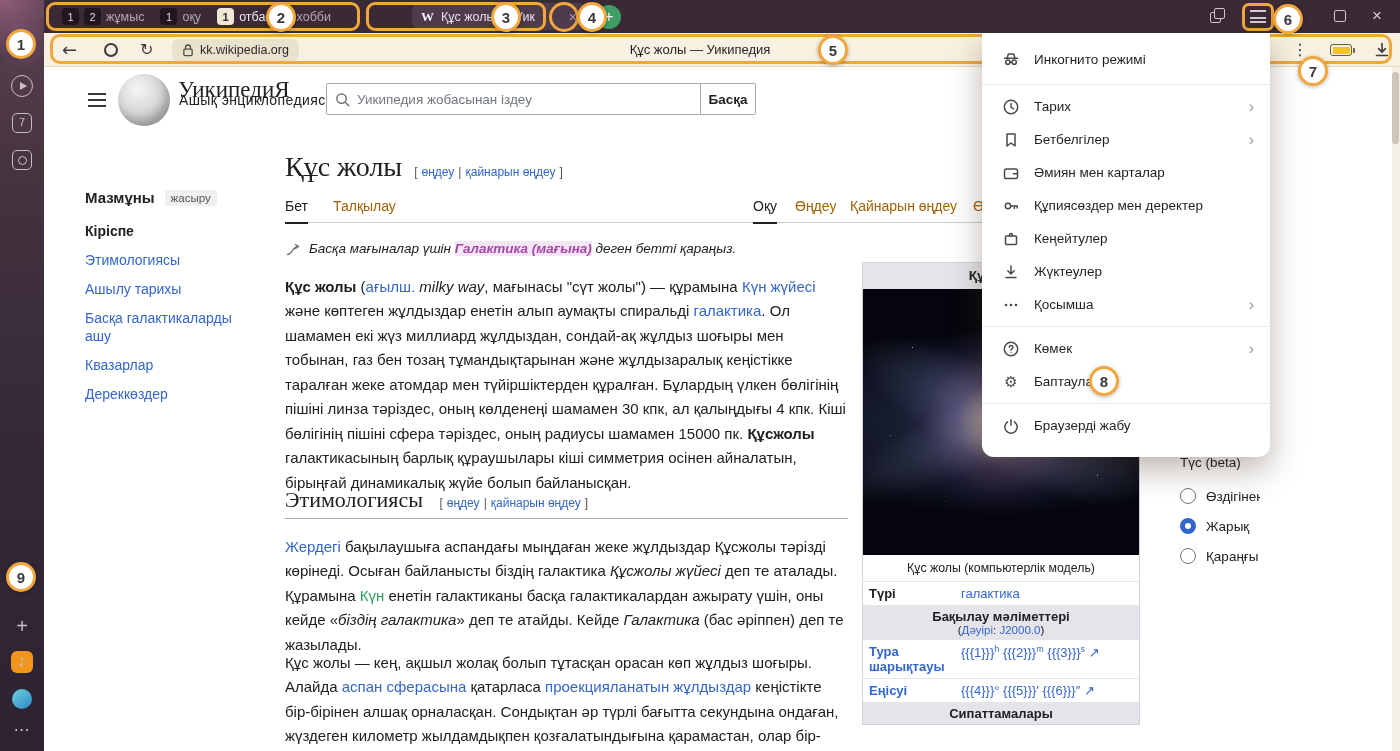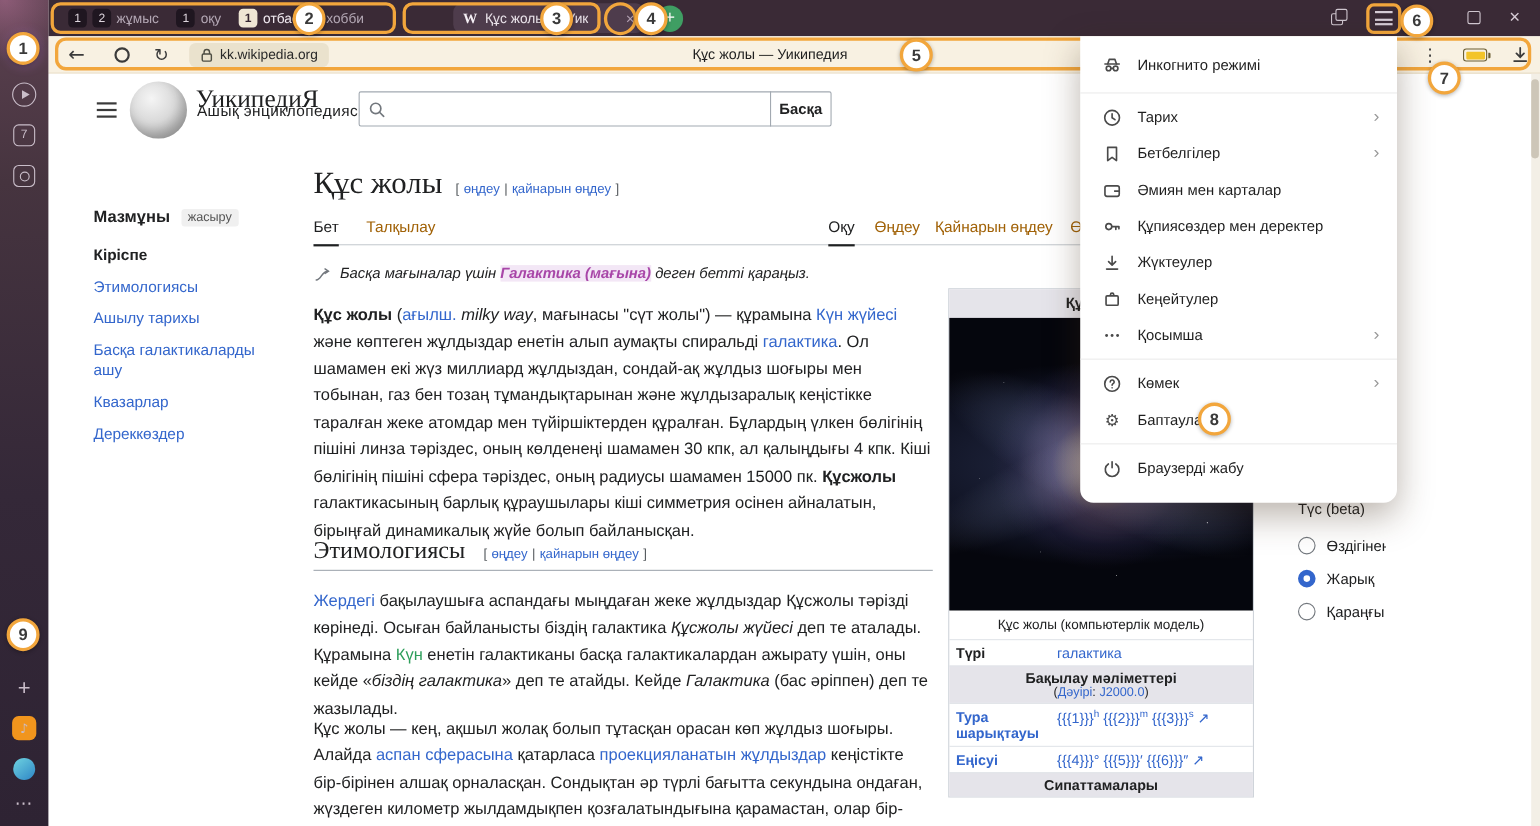--- a/index.html
+++ b/index.html
@@ -243,20 +243,21 @@
       </div>
     <div class="wlogo"></div>
     <div class="wordmark">УикипедиЯ</div>
     <div class="tagline">Ашық энциклопедиясы</div>
     <div class="search">
       <div class="sinput">
         <svg width="15" height="15" viewBox="0 0 16 16" fill="none" stroke="#72777d" stroke-width="1.6" stroke-linecap="round">
           <circle cx="7" cy="7" r="5"></circle>
             <path d="m10.7 10.7 4 4"></path>
         </svg>
+        <input type="text" placeholder="Уикипедия жобасынан іздеу" style="">
       </div>
       <button class="sbtn">Басқа</button>
     </div>
     <span class="hr-frag" style="left:1228px">у</span>
     <span class="hr-frag" style="left:1244px">Кіру</span>
     <span class="hr-more">⋯</span>
 
     <nav class="toc">
       <div class="tochead">
         <span class="toctitle">Мазмұны</span>
@@ -395,34 +396,34 @@
       <span class="mic">
         <svg width="18" height="18" viewBox="0 0 18 18" fill="none" stroke="#4a4a4a" stroke-width="1.5" stroke-linecap="round">
           <circle cx="6" cy="9" r="2.7"></circle>
             <path d="M8.7 9h6.5M12.4 9v2.6M15.2 9v2"></path>
         </svg>
       </span>
       <span class="mlb">Құпиясөздер мен деректер</span>
     </div>
     <div class="mi">
       <span class="mic">
-        <svg width="18" height="18" viewBox="0 0 18 18" fill="none" stroke="#4a4a4a" stroke-width="1.5" stroke-linecap="round" stroke-linejoin="round">
-          <path d="M9 3v8M5.8 7.8 9 11l3.2-3.2M4 14.6h10"></path>
-        </svg>
-      </span>
-      <span class="mlb">Жүктеулер</span>
-    </div>
-    <div class="mi">
-      <span class="mic">
         <svg width="18" height="18" viewBox="0 0 18 18" fill="none" stroke="#4a4a4a" stroke-width="1.5" stroke-linejoin="round">
           <rect x="3.5" y="6" width="11" height="8.5" rx="1"></rect>
             <path d="M7.5 6V5a1.5 1.5 0 0 1 3 0v1"></path>
         </svg>
       </span>
       <span class="mlb">Кеңейтулер</span>
+    </div>
+    <div class="mi">
+      <span class="mic">
+        <svg width="18" height="18" viewBox="0 0 18 18" fill="none" stroke="#4a4a4a" stroke-width="1.5" stroke-linecap="round" stroke-linejoin="round">
+          <path d="M9 3v8M5.8 7.8 9 11l3.2-3.2M4 14.6h10"></path>
+        </svg>
+      </span>
+      <span class="mlb">Жүктеулер</span>
     </div>
     <div class="mi">
       <span class="mic">
         <svg width="18" height="18" viewBox="0 0 18 18" fill="#4a4a4a">
           <circle cx="4" cy="9" r="1.3"></circle>
             <circle cx="9" cy="9" r="1.3"></circle>
             <circle cx="14" cy="9" r="1.3"></circle>
         </svg>
       </span>
       <span class="mlb">Қосымша</span>

